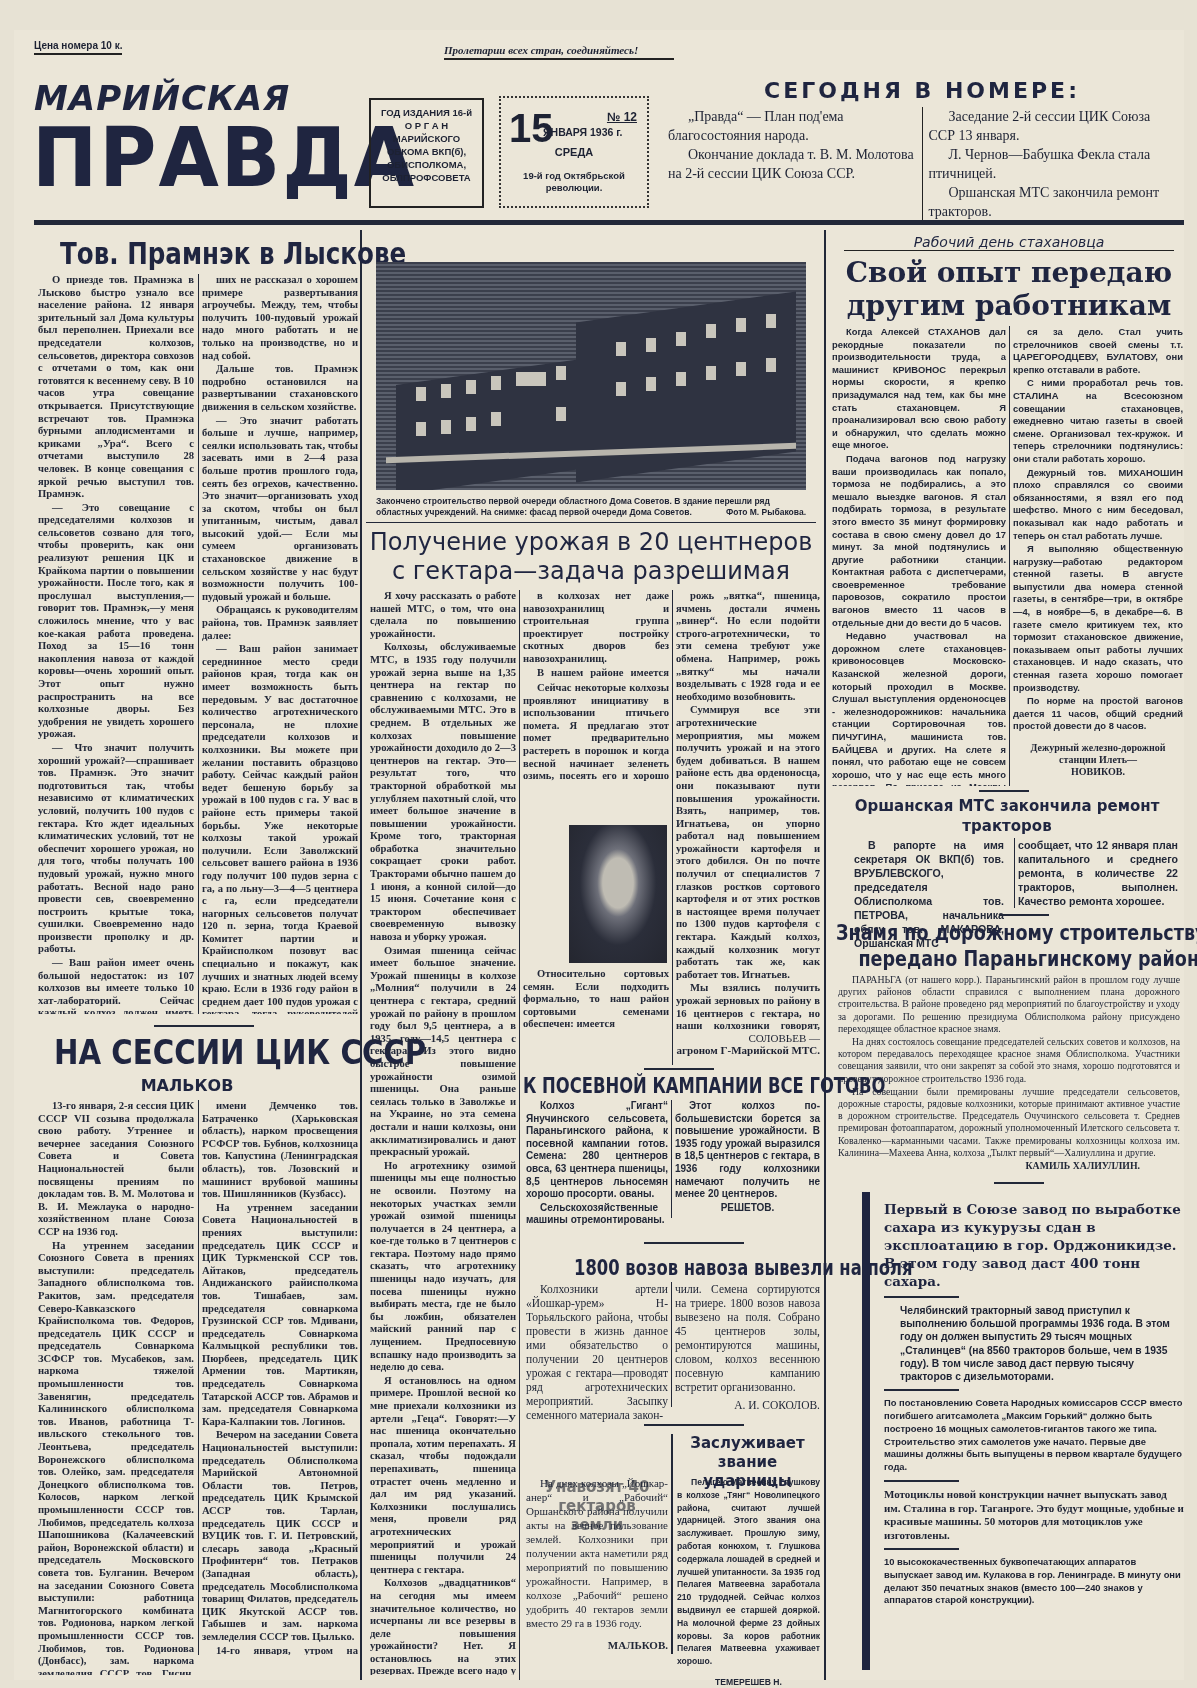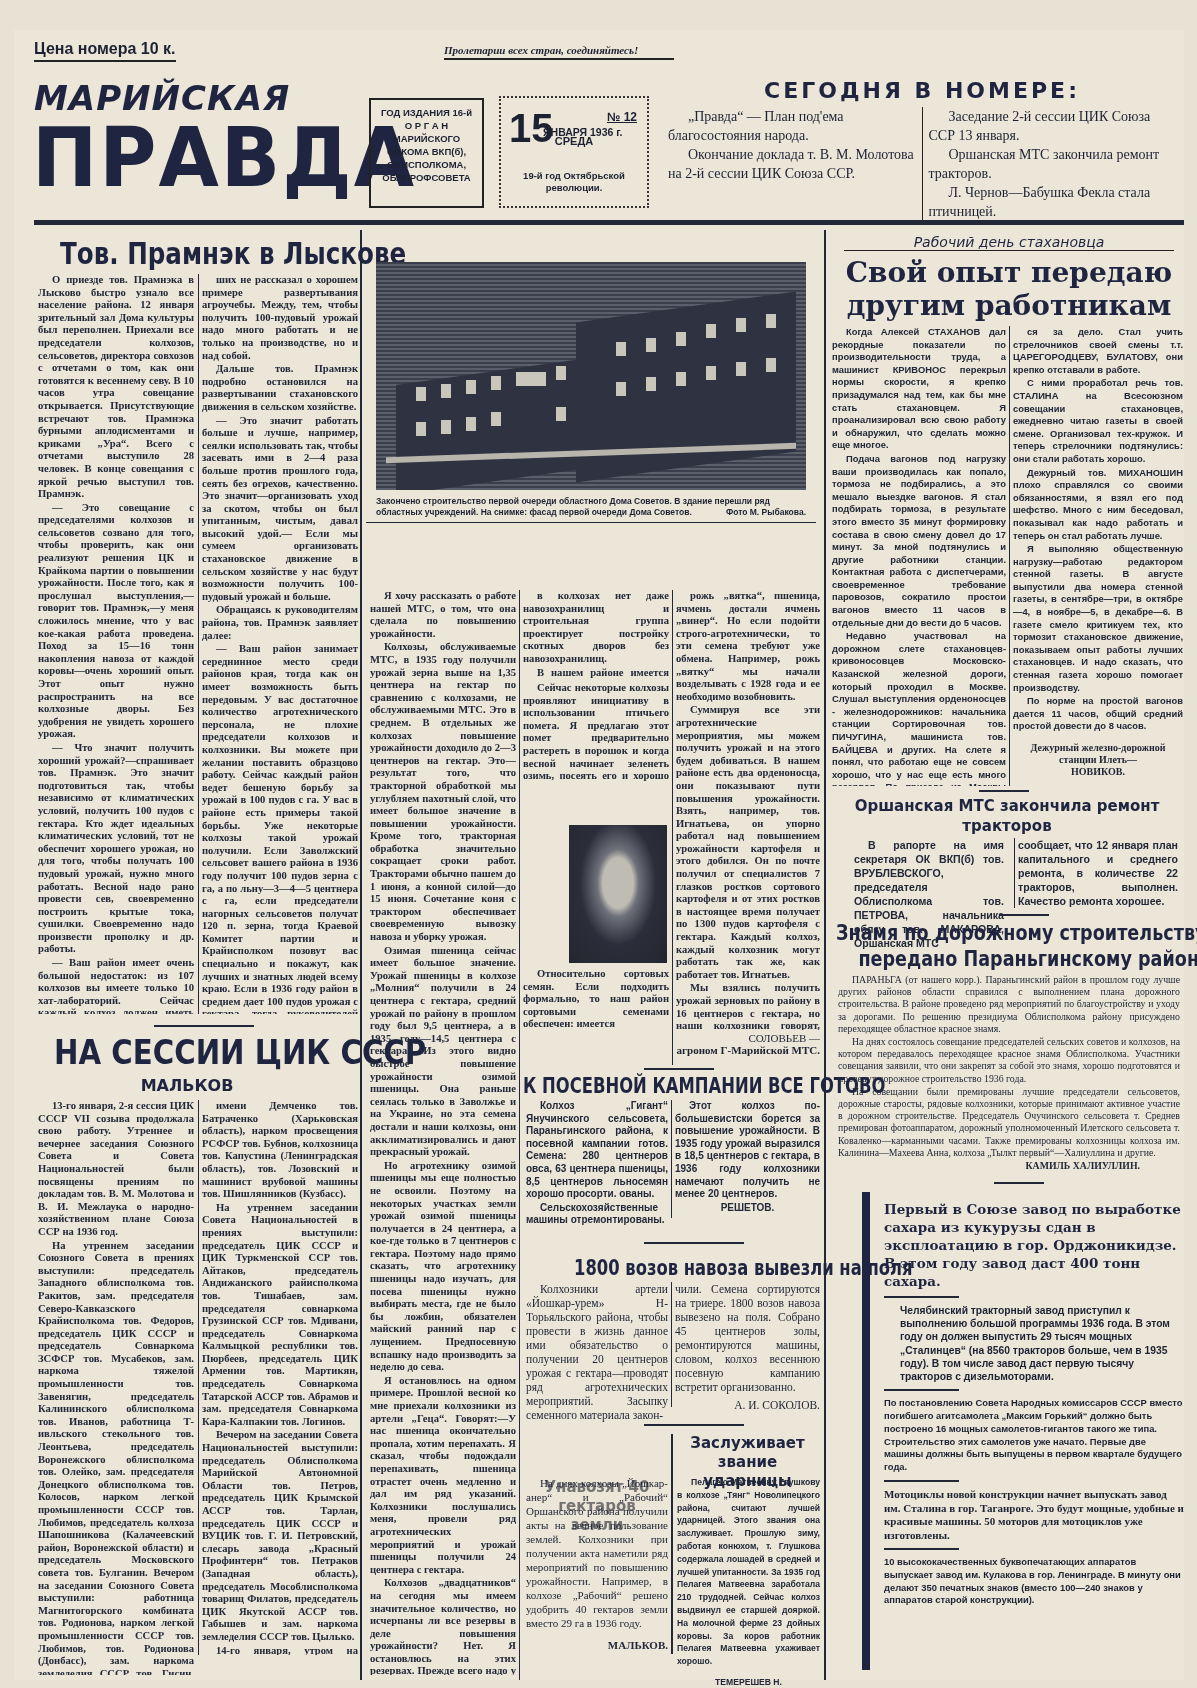--- a/index.html
+++ b/index.html
@@ -8,30 +8,30 @@
 .page{position:absolute;left:14px;top:30px;width:1170px;height:1650px;background:#ebe6d8}
 .abs{position:absolute}
 .txt{font-size:10.6px;line-height:12.6px;text-align:justify;hyphens:auto;color:#222838;font-weight:bold}
 .txt p{text-indent:14px;margin-bottom:1px}
 .txt.light{font-weight:normal}
 .sans{font-family:"Liberation Sans","DejaVu Sans",sans-serif}
 .vrule{position:absolute;width:2px;background:#222838}
 .hrule{position:absolute;height:2px;background:#222838}
 .short-rule{height:2px;background:#222838;width:60px;margin:6px auto}
 
-.price{left:20px;top:10px;font-size:16px;font-weight:bold;font-family:"Liberation Sans",sans-serif;border-bottom:2px solid #222;padding-bottom:2px}
+.price{left:20px;top:10px;font-size:10px;font-weight:bold;font-family:"Liberation Sans",sans-serif;border-bottom:2px solid #222;padding-bottom:2px}
 .motto{left:430px;top:14px;font-size:11px;font-style:italic;font-weight:bold;border-bottom:2px solid #222;width:230px;padding-bottom:2px}
 .title1{left:20px;top:48px;font-family:"DejaVu Sans",sans-serif;font-weight:900;font-size:34px;letter-spacing:1px;color:#1f2540;font-style:italic}
 .title2{left:18px;top:80px;font-family:"DejaVu Sans",sans-serif;font-weight:900;font-size:78px;letter-spacing:2px;color:#1f2540;transform:scaleY(1.05);transform-origin:top left}
 .organ{left:355px;top:68px;width:115px;height:110px;border:2px solid #222;text-align:center;font-family:"Liberation Sans",sans-serif;font-size:9.5px;font-weight:bold;padding-top:6px;line-height:13px}
 .datebox{left:485px;top:66px;width:150px;height:112px;border:2px dotted #333;text-align:center;font-family:"Liberation Sans",sans-serif;font-weight:bold}
 .datebox .day{font-size:40px;position:absolute;left:8px;top:8px;font-weight:900}
 .datebox .no{position:absolute;right:10px;top:12px;font-size:12px;text-decoration:underline}
 .datebox .mon{position:absolute;left:42px;top:28px;font-size:10.5px}
-.datebox .wd{position:absolute;left:0;right:0;top:37px;font-size:11px}
+.datebox .wd{position:absolute;left:0;right:0;top:48px;font-size:11px}
 .datebox .rev{position:absolute;left:0;right:0;top:72px;font-size:9.5px;line-height:12px}
 .today{left:648px;top:48px;width:520px}
 .today h2{font-family:"DejaVu Sans",sans-serif;font-weight:900;font-size:22px;letter-spacing:3px;text-align:center;color:#1f2540}
 .today .cols{display:flex;margin-top:4px}
 .today .c{flex:1;font-size:14px;line-height:19px;padding:0 6px}
 .today .c p{text-indent:20px}
 .today .c1{border-right:1px solid #222}
 .masthead-rule{left:20px;top:190px;width:1150px;height:5px;background:#222838}
 
 .h-cond{font-family:"DejaVu Sans",sans-serif;font-weight:900;color:#1f2540;transform:scaleX(.82);transform-origin:left top;white-space:nowrap}
@@ -71,22 +71,22 @@
 
   <div class="abs today">
     <h2>СЕГОДНЯ В НОМЕРЕ:</h2>
     <div class="cols">
       <div class="c c1">
         <p>„Правда“ — План под'ема благосостояния народа.</p>
         <p>Окончание доклада т. В. М. Молотова на 2-й сессии ЦИК Союза ССР.</p>
       </div>
       <div class="c">
         <p>Заседание 2-й сессии ЦИК Союза ССР 13 января.</p>
+        <p>Л. Чернов—Бабушка Фекла стала птичницей.</p>
         <p>Оршанская МТС закончила ремонт тракторов.</p>
-        <p>Л. Чернов—Бабушка Фекла стала птичницей.</p>
       </div>
     </div>
   </div>
   <div class="abs masthead-rule"></div>
 
   <div class="vrule" style="left:346px;top:200px;height:1450px"></div>
   <div class="vrule" style="left:810px;top:200px;height:1450px"></div>
 
   <div class="abs h-cond" style="left:46px;top:206px;font-size:30px">Тов. Прамнэк в Лыскове</div>
   <div class="abs txt" style="left:24px;top:244px;width:156px;height:740px;overflow:hidden">
@@ -148,20 +148,24 @@
       <div class="win" style="left:115px;top:150px"></div>
       <div class="win" style="left:180px;top:145px"></div>
     <div style="position:absolute;left:10px;top:188px;width:410px;height:6px;background:#b8b5ac;transform:skewY(-2deg)"></div>
   </div>
   <div class="abs caption" style="left:362px;top:466px;width:430px">
     <span>Закончено строительство первой очереди областного Дома Советов. В здание перешли ряд областных учреждений. На снимке: фасад первой очереди Дома Советов.</span>
     <span style="float:right">Фото М. Рыбакова.</span>
   </div>
   <div class="hrule" style="left:352px;top:492px;width:450px;height:1px"></div>
 
+  <div class="abs" style="left:352px;top:498px;width:450px;text-align:center;font-family:'DejaVu Sans',sans-serif;font-size:24px;line-height:29px;color:#1f2540">
+    <div>Получение урожая в 20 центнеров</div>
+    <div>с гектара—задача разрешимая</div>
+  </div>
   <div class="abs txt" style="left:356px;top:560px;width:146px;height:1085px;overflow:hidden">
     <p>Я хочу рассказать о работе нашей МТС, о том, что она сделала по повышению урожайности.</p>
     <p>Колхозы, обслуживаемые МТС, в 1935 году получили урожай зерна выше на 1,35 центнера на гектар по сравнению с колхозами, не обслуживаемыми МТС. Это в среднем. В отдельных же колхозах повышение урожайности доходило до 2—3 центнеров на гектар. Это—результат того, что тракторной обработкой мы углубляем пахотный слой, что имеет большое значение в повышении урожайности. Кроме того, тракторная обработка значительно сокращает сроки работ. Тракторами обычно пашем до 1 июня, а конной силой—до 15 июня. Сочетание коня с трактором обеспечивает своевременную вывозку навоза и уборку урожая.</p>
     <p>Озимая пшеница сейчас имеет большое значение. Урожай пшеницы в колхозе „Молния“ получили в 24 центнера с гектара, средний урожай по району в прошлом году был 9,5 центнера, а в 1935 году—14,5 центнера с гектара. Из этого видно быстрое повышение урожайности озимой пшеницы. Она раньше сеялась только в Заволжье и на Украине, но эта семена достали и наши колхозы, они акклиматизировались и дают прекрасный урожай.</p>
     <p>Но агротехнику озимой пшеницы мы еще полностью не освоили. Поэтому на некоторых участках земли урожай озимой пшеницы получается в 24 центнера, а кое-где только в 7 центнеров с гектара. Поэтому надо прямо сказать, что агротехнику пшеницы надо изучать, для посева пшеницы нужно выбирать места, где не было бы ложбин, обязателен майский ранний пар с лущением. Предпосевную вспашку надо производить за неделю до сева.</p>
     <p>Я остановлюсь на одном примере. Прошлой весной ко мне приехали колхозники из артели „Геца“. Говорят:—У нас пшеница окончательно пропала, хотим перепахать. Я сказал, чтобы подождали перепахивать, пшеница отрастет очень медленно и дал им ряд указаний. Колхозники послушались меня, провели ряд агротехнических мероприятий и урожай пшеницы получили 24 центнера с гектара.</p>
     <p>Колхозов „двадцатников“ на сегодня мы имеем значительное количество, но исчерпаны ли все резервы в деле повышения урожайности? Нет. Я остановлюсь на этих резервах. Прежде всего надо у нас нет достаточного ухода за навозом и мы не можем внести в поле столько навоза, сколько нужно. В этом деле беспомощны, потому что в нашей МТС, на кроме жилищных изб, эта торба, нет их и у колхозов. Общему надо позаботиться, чтобы МТС и колхозы имели культурные и лучшие навозы.</p>
 
   </div>
   <div class="vrule" style="left:505px;top:560px;width:1px;height:1090px"></div>

